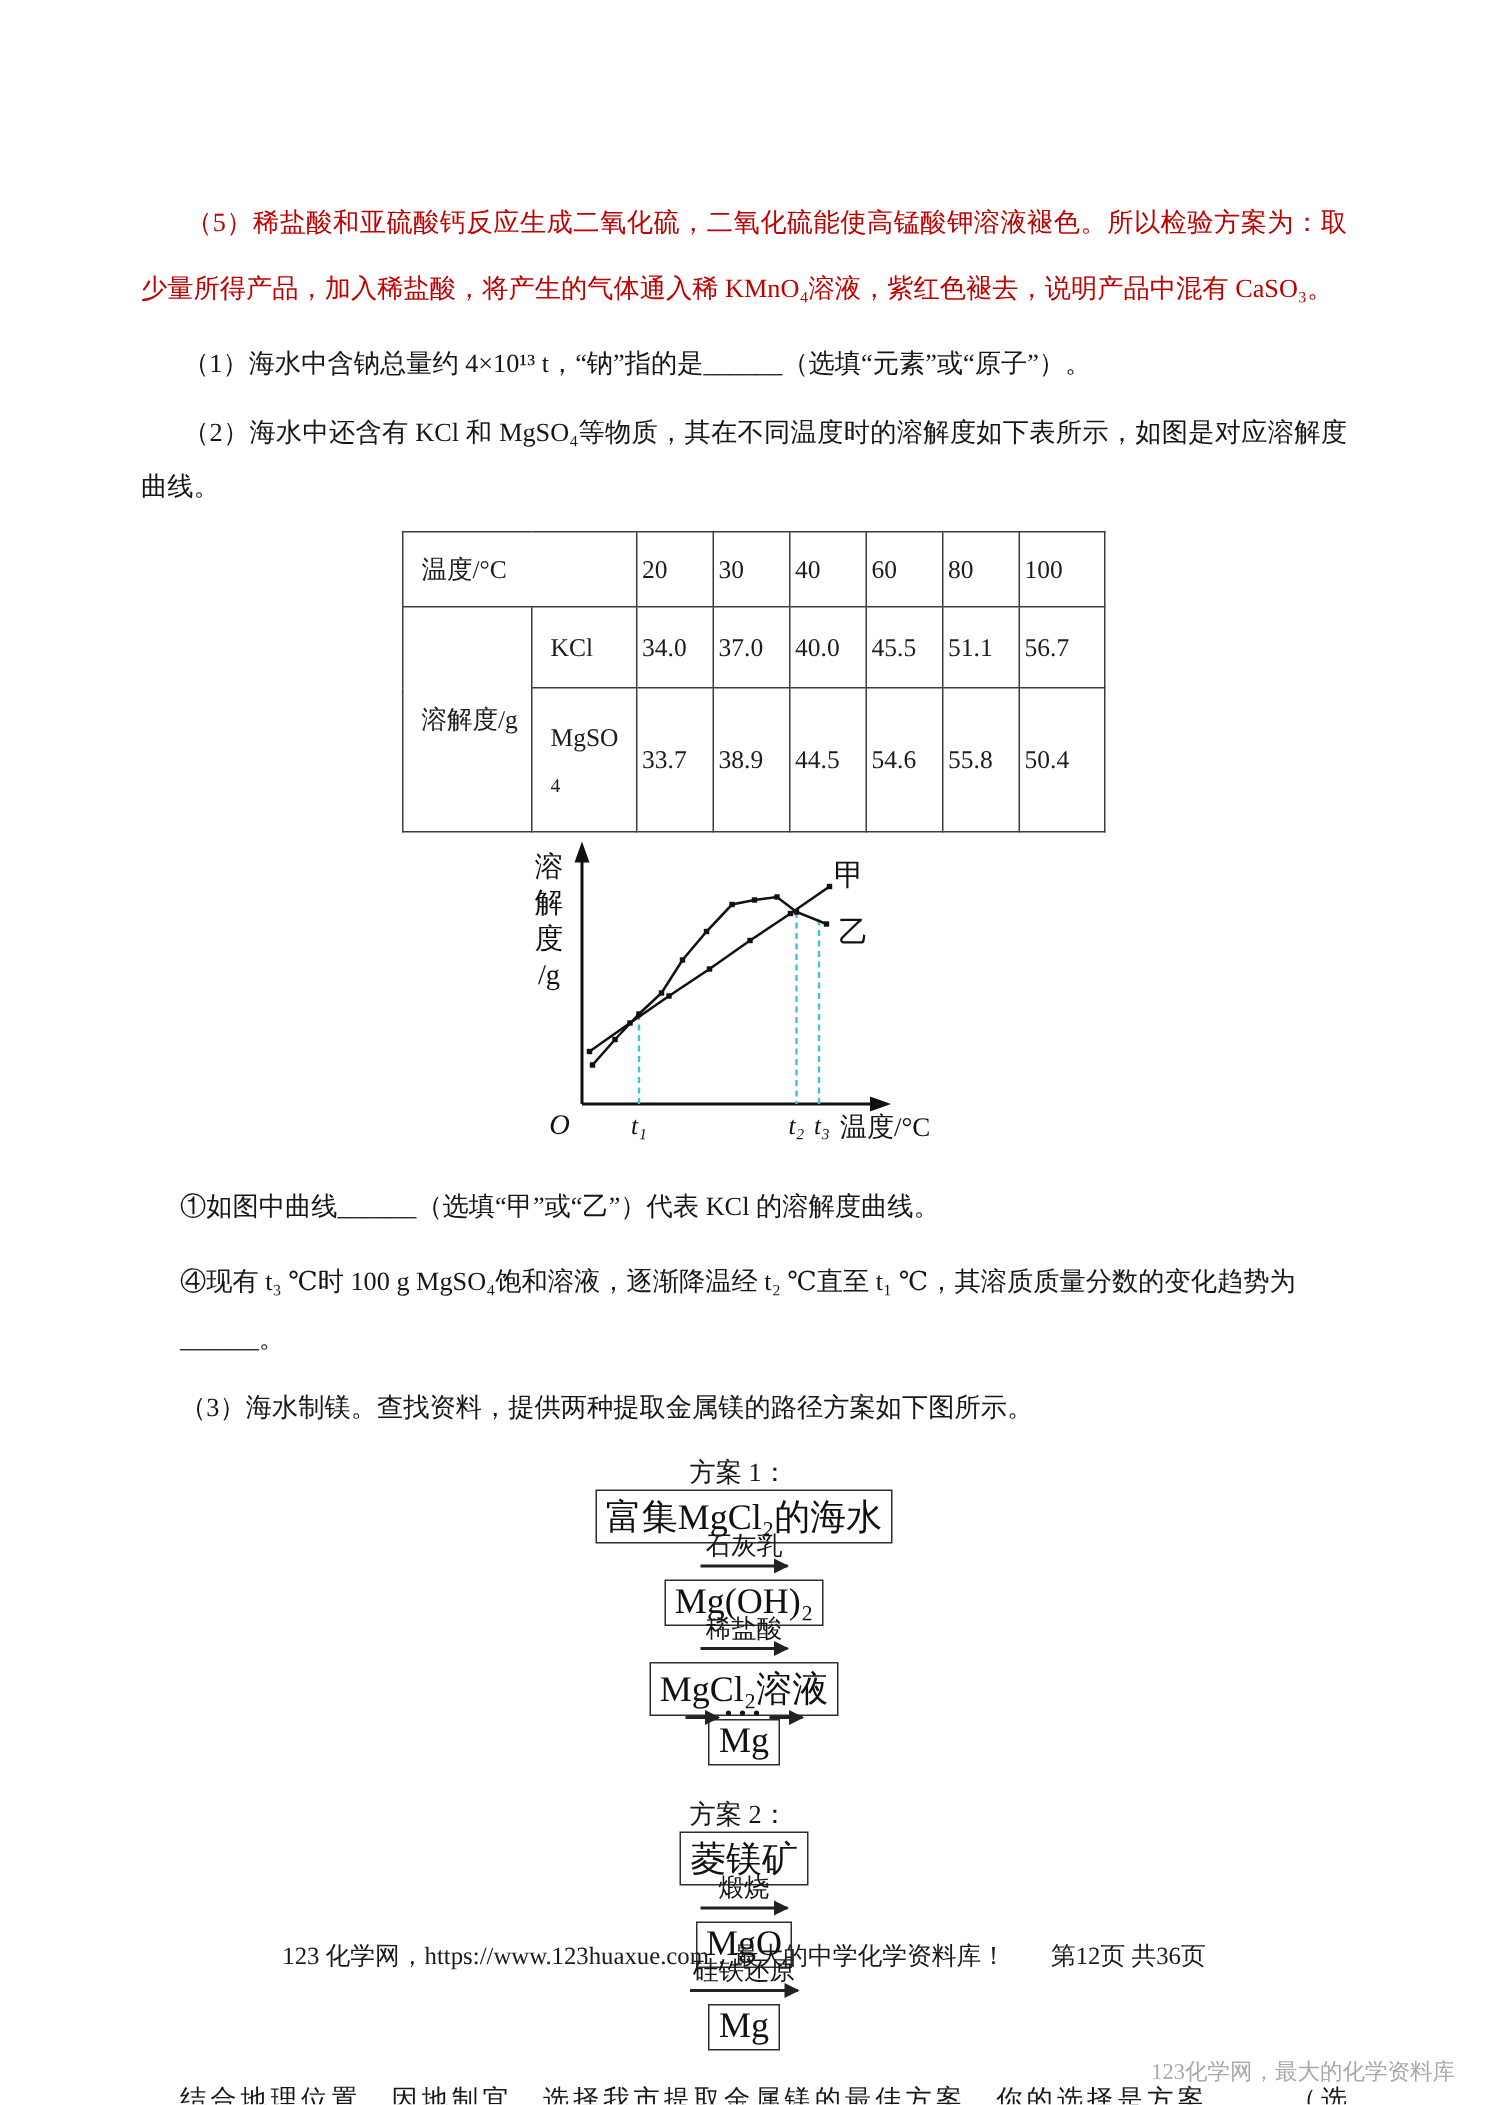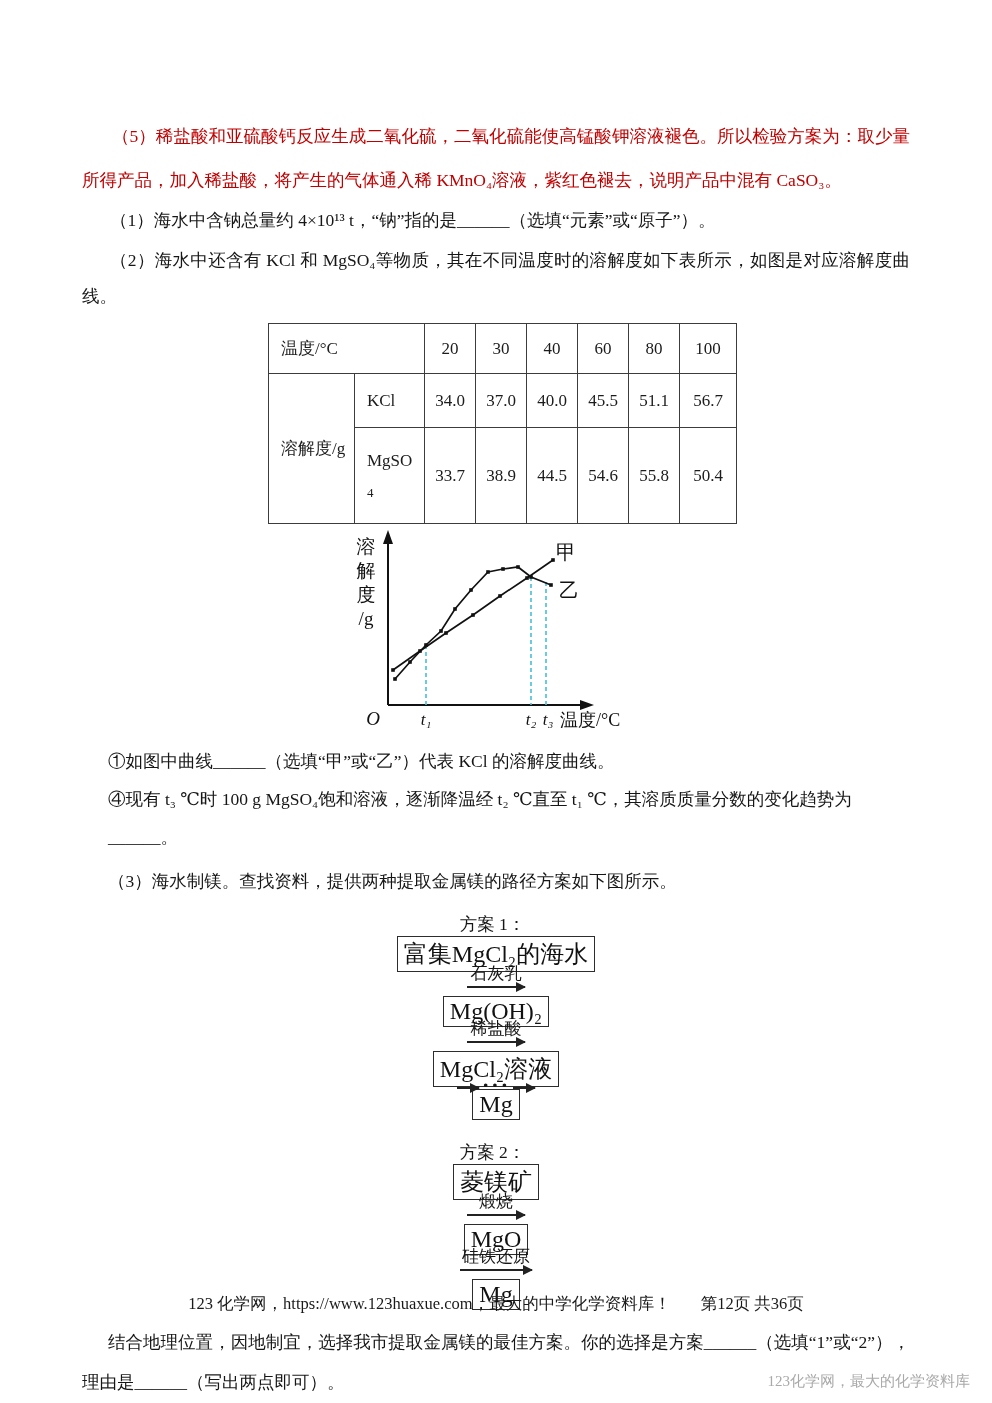--- a/index.html
+++ b/index.html
@@ -4,31 +4,31 @@
 <style>
   * { box-sizing: border-box; }
   html,body { margin:0; padding:0; background:#ffffff; }
   .page {
     position:relative; width:992px; height:1403px; margin:0 auto;
     background:#fff; overflow:hidden;
     padding:114px 82px 0 82px;
     font-family:"Liberation Serif","DejaVu Serif",serif;
     font-size:17.5px; color:#161616;
   }
-  p { margin:0; }
+  p { margin:12px; }
   .p-answer5 { color:#c00000; line-height:44px; text-indent:30px; text-align:justify; }
   .p-q10 { margin-top:8px; line-height:30px; }
   .q-num { color:#161616; }
   .q-source { color:#1e2f9f; font-weight:bold; }
   .p-sec1 { margin-top:18px; line-height:30px; padding-left:28px; }
   .p-q1 { margin-top:2px; line-height:32px; padding-left:28px; }
   .p-q2 { margin-top:6px; line-height:36px; text-indent:28px; text-align:justify; }
 
   table.sol-table { margin:9px 0 0 186px; border-collapse:collapse; font-size:17px; color:#1c1c1c; }
-  table.sol-table td { border:1px solid #3c3c3c; text-align:center; padding:0 3px; }
+  table.sol-table td { border:1px solid #3c3c3c; text-align:left; padding:0 3px; }
   table.sol-table td.lbl { text-align:left; padding-left:12px; }
   tr.row-temps td { height:50px; }
   tr.row-kcl td { height:54px; }
   tr.row-mg td { height:96px; }
   .mg-sub { display:block; font-size:13px; margin-top:14px; }
 
   .curve-svg { display:block; margin:3px 0 0 246px; }
   .curve-svg text { font-family:"Liberation Serif","DejaVu Serif",serif; fill:#111; }
   .curve-svg .ylab { font-size:19px; }
   .curve-svg .origin { font-size:19px; font-style:italic; }

